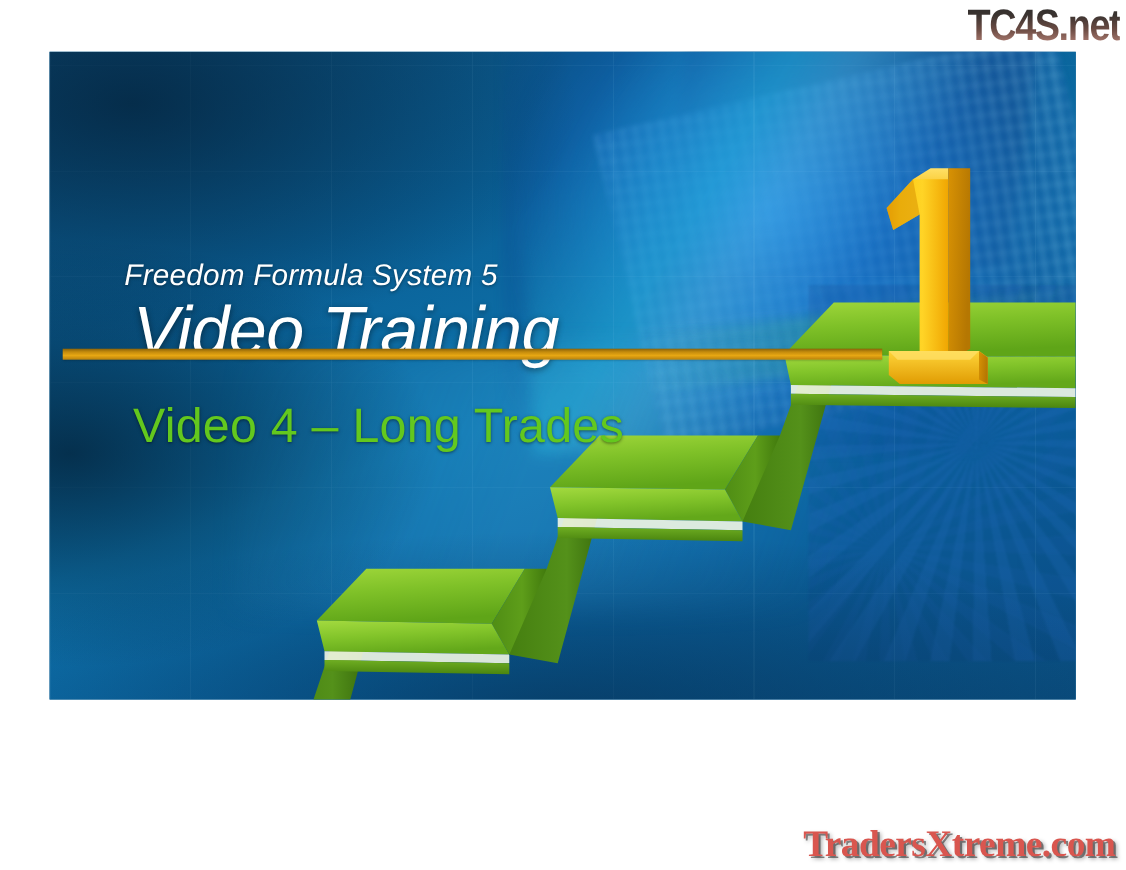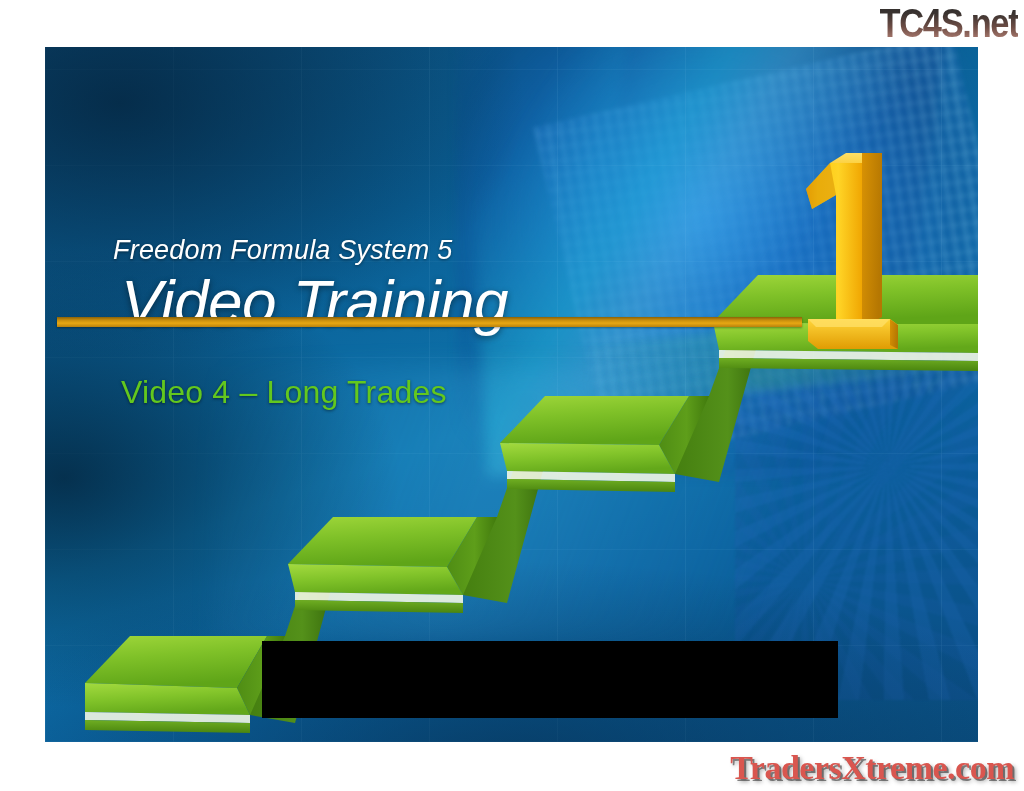--- a/index.html
+++ b/index.html
@@ -22,21 +22,21 @@
     inset: 0;
     background: #ffffff;
   }
 
   
   #slide {
     position: absolute;
     left: 45px;
     top: 47px;
     width: 933px;
-    height: 695px;
+    height: 589px;
     overflow: hidden;
     background: #0b5c90;
   }
 
   
   .bg-base {
     position: absolute;
     inset: 0;
     background:
       linear-gradient(160deg, #0d4f7c 0%, #0a5f95 28%, #0e74ad 52%, #0b63a0 72%, #0a4e80 100%);
@@ -181,22 +181,22 @@
     left: 12px;
     top: 270px;
     width: 745px;
     height: 10px;
     background: linear-gradient(180deg, #8a6208 0%, #c58c0d 30%, #e7a713 62%, #b8810c 100%);
     box-shadow: 0 1px 2px rgba(0,0,0,.35);
   }
   .txt-subtitle {
     position: absolute;
     left: 76px;
-    top: 327px;
-    font-size: 32px;
+    top: 316px;
+    font-size: 44px;
     font-weight: 400;
     color: #63c81e;
     white-space: nowrap;
     letter-spacing: .2px;
     text-shadow: 0 1px 3px rgba(0,0,0,.5);
   }
 
   
   .stairs {
     position: absolute;

